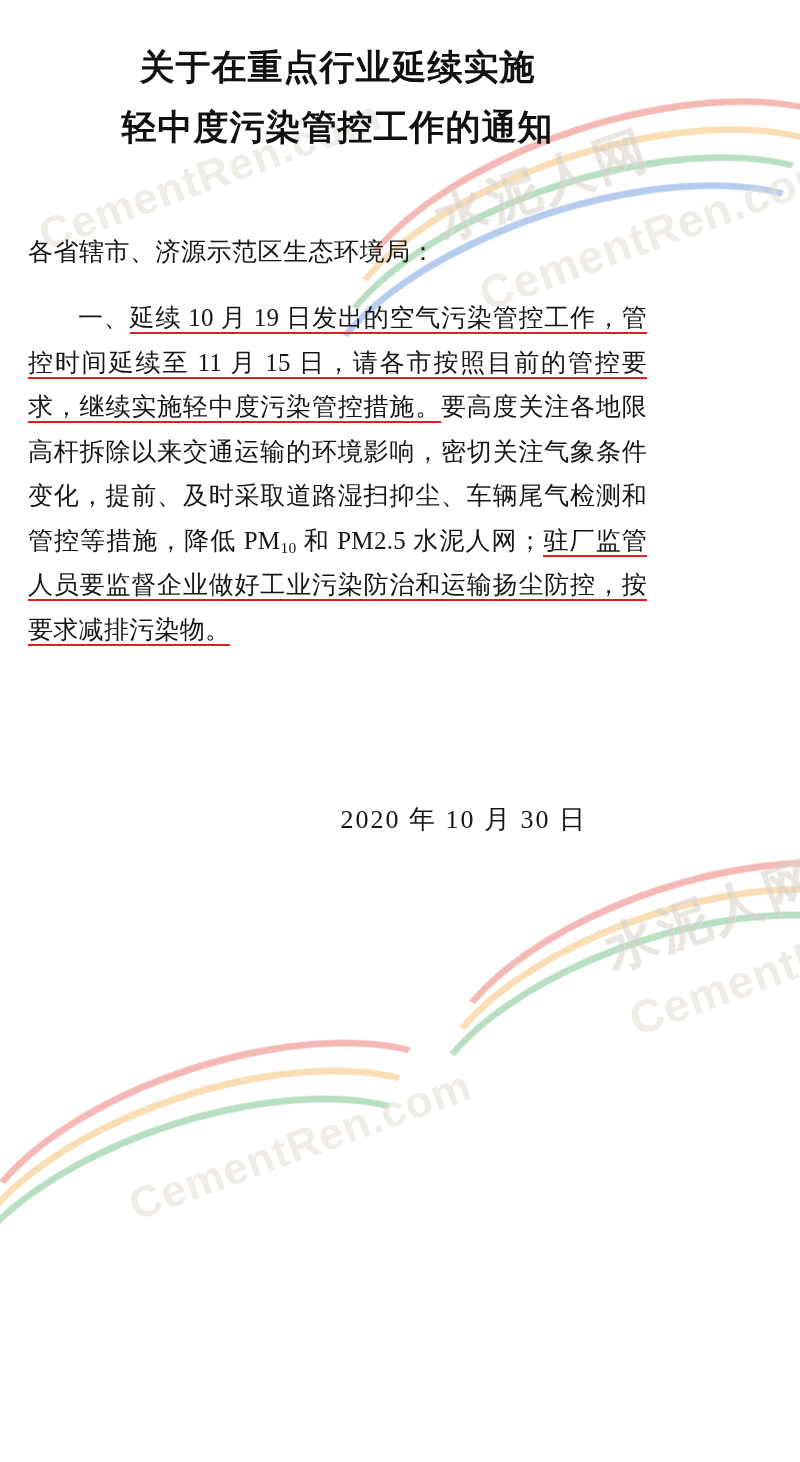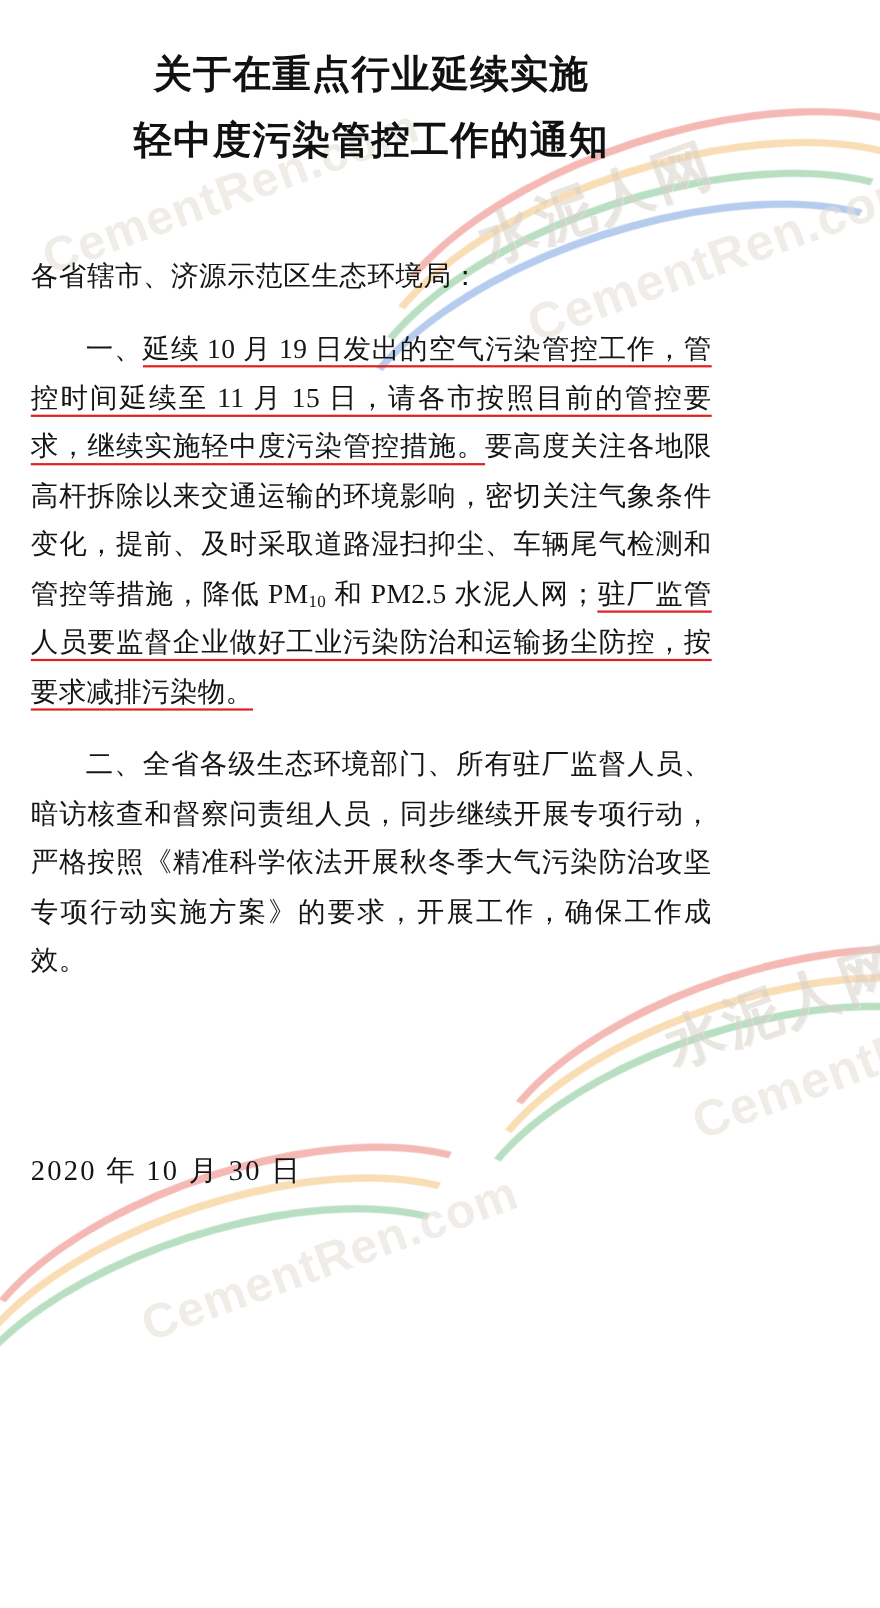--- a/index.html
+++ b/index.html
@@ -135,21 +135,21 @@
   sub {
     font-size: 0.62em;
     vertical-align: baseline;
     position: relative;
     bottom: -0.25em;
     margin-top: 35px;
   }
 
   .date {
     margin-top: 150px;
-    text-align: left;
+    text-align: right;
     font-size: 26px;
     letter-spacing: 2px;
     padding-right: 60px;
   }
 </style>
 </head>
 <body>
 
 <div class="wm-layer">
   <div class="swoosh sw-a"></div>
@@ -178,17 +178,16 @@
     <span class="line">轻中度污染管控工作的通知</span>
   </div>
 
   <div class="salutation">各省辖市、济源示范区生态环境局：</div>
 
 
   <p class="body tight">
     <span>一、</span><span class="u-red">延续 10 月 19 日发出的空气污染管控工作，管控时间延续至 11 月 15 日，请各市按照目前的管控要求，继续实施轻中度污染管控措施。</span><span>要高度关注各地限高杆拆除以来交通运输的环境影响，密切关注气象条件变化，提前、及时采取道路湿扫抑尘、车辆尾气检测和管控等措施，降低 PM</span><sub>10</sub><span> 和 PM2.5 水泥人网；</span><span class="u-red">驻厂监管人员要监督企业做好工业污染防治和运输扬尘防控，按要求减排污染物。</span>
   </p>
 
-  <p class="body tight">二、全省各级生态环境部门、所有驻厂监督人员、暗访核查和督察问责组人员，同步继续开展专项行动，严格按照《精准科学依法开展秋冬季大气污染防治攻坚专项行动实施方案》的要求，开展工作，确保工作成效。</p>
 
   <div class="date">2020 年 10 月 30 日</div>
 
 </div>
 
 </body></html>

